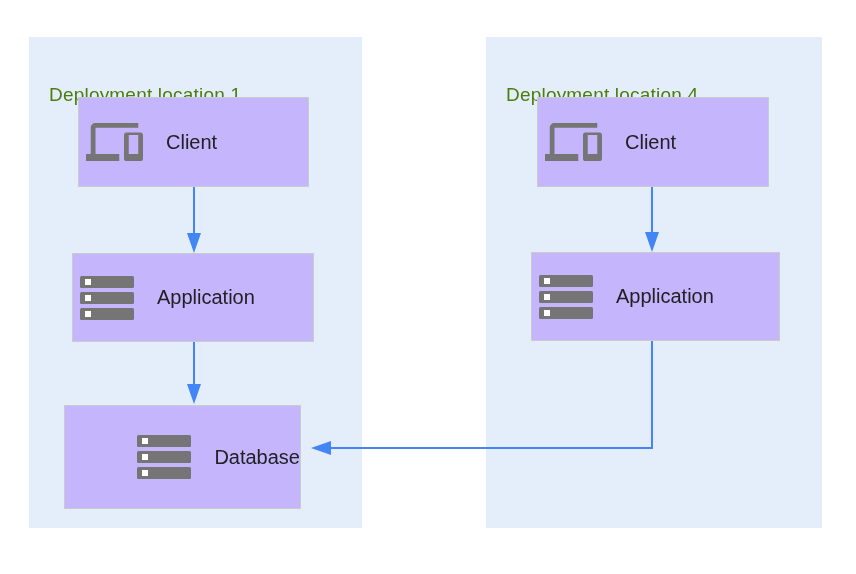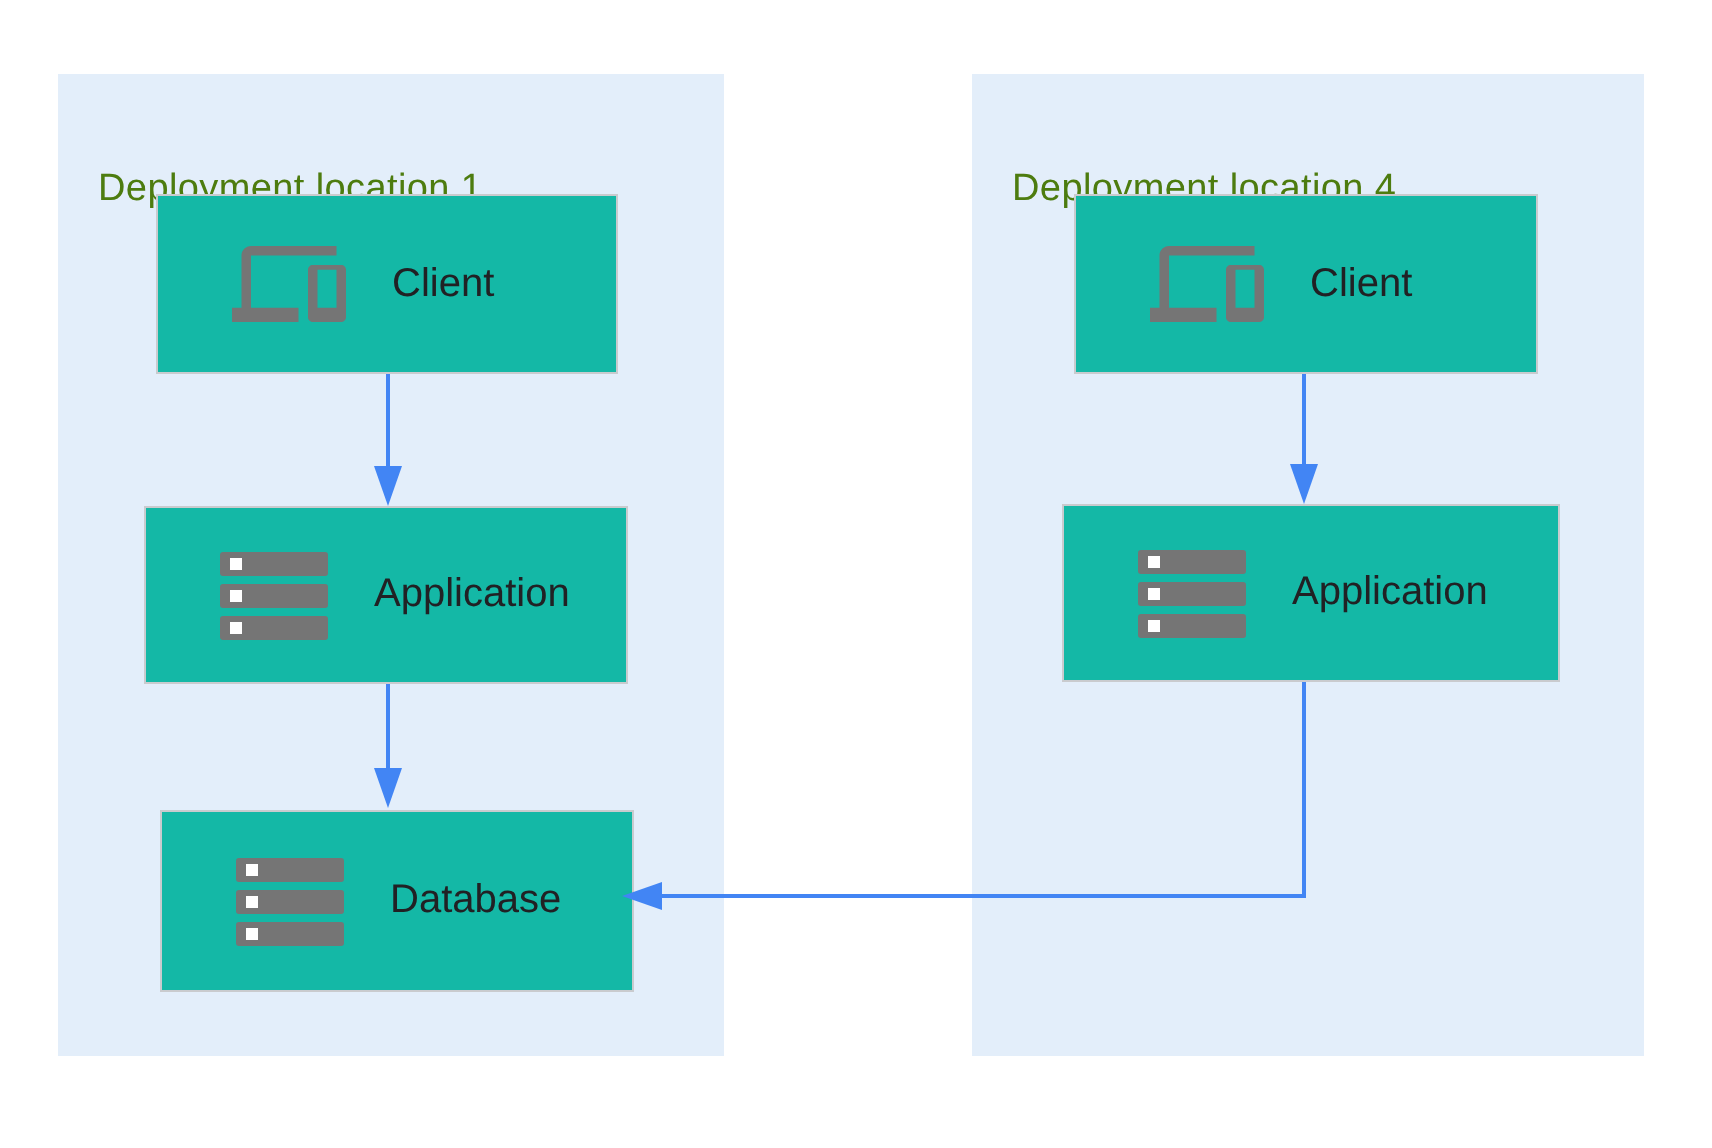--- a/index.html
+++ b/index.html
@@ -28,42 +28,42 @@
     left: 20px;
     top: 23px;
     font-size: 19px;
     letter-spacing: 0.2px;
     color: #4d7c0f;
     white-space: nowrap;
     margin-top: 24px;
   }
   .node {
     position: absolute;
-    background: #14b8a6;
+    background: #c4b5fd;
     border: 1px solid #c9cbce;
     box-sizing: border-box;
     display: flex;
     align-items: center;
-    padding-left: 37px;
+    padding-left: 7px;
   }
   .node .icon {
     display: inline-flex;
     align-items: center;
     justify-content: center;
     flex: 0 0 auto;
   }
   .node .label {
     margin-left: 23px;
     font-size: 20px;
     color: #212124;
     white-space: nowrap;
   }
   #client1 { left: 78px;  top: 97px;  width: 231px; height: 90px; }
   #app1    { left: 72px;  top: 253px; width: 242px; height: 89px; }
-  #db1     { left: 80px;  top: 405px; width: 237px; height: 91px; }
+  #db1     { left: 64px;  top: 405px; width: 237px; height: 104px; justify-content: flex-end; }
   #client2 { left: 537px; top: 97px;  width: 232px; height: 90px; }
   #app2    { left: 531px; top: 252px; width: 249px; height: 89px; }
 
   .arrow-line {
     position: absolute;
     background: #4285f4;
   }
   .arrow-head {
     position: absolute;
     width: 0;

